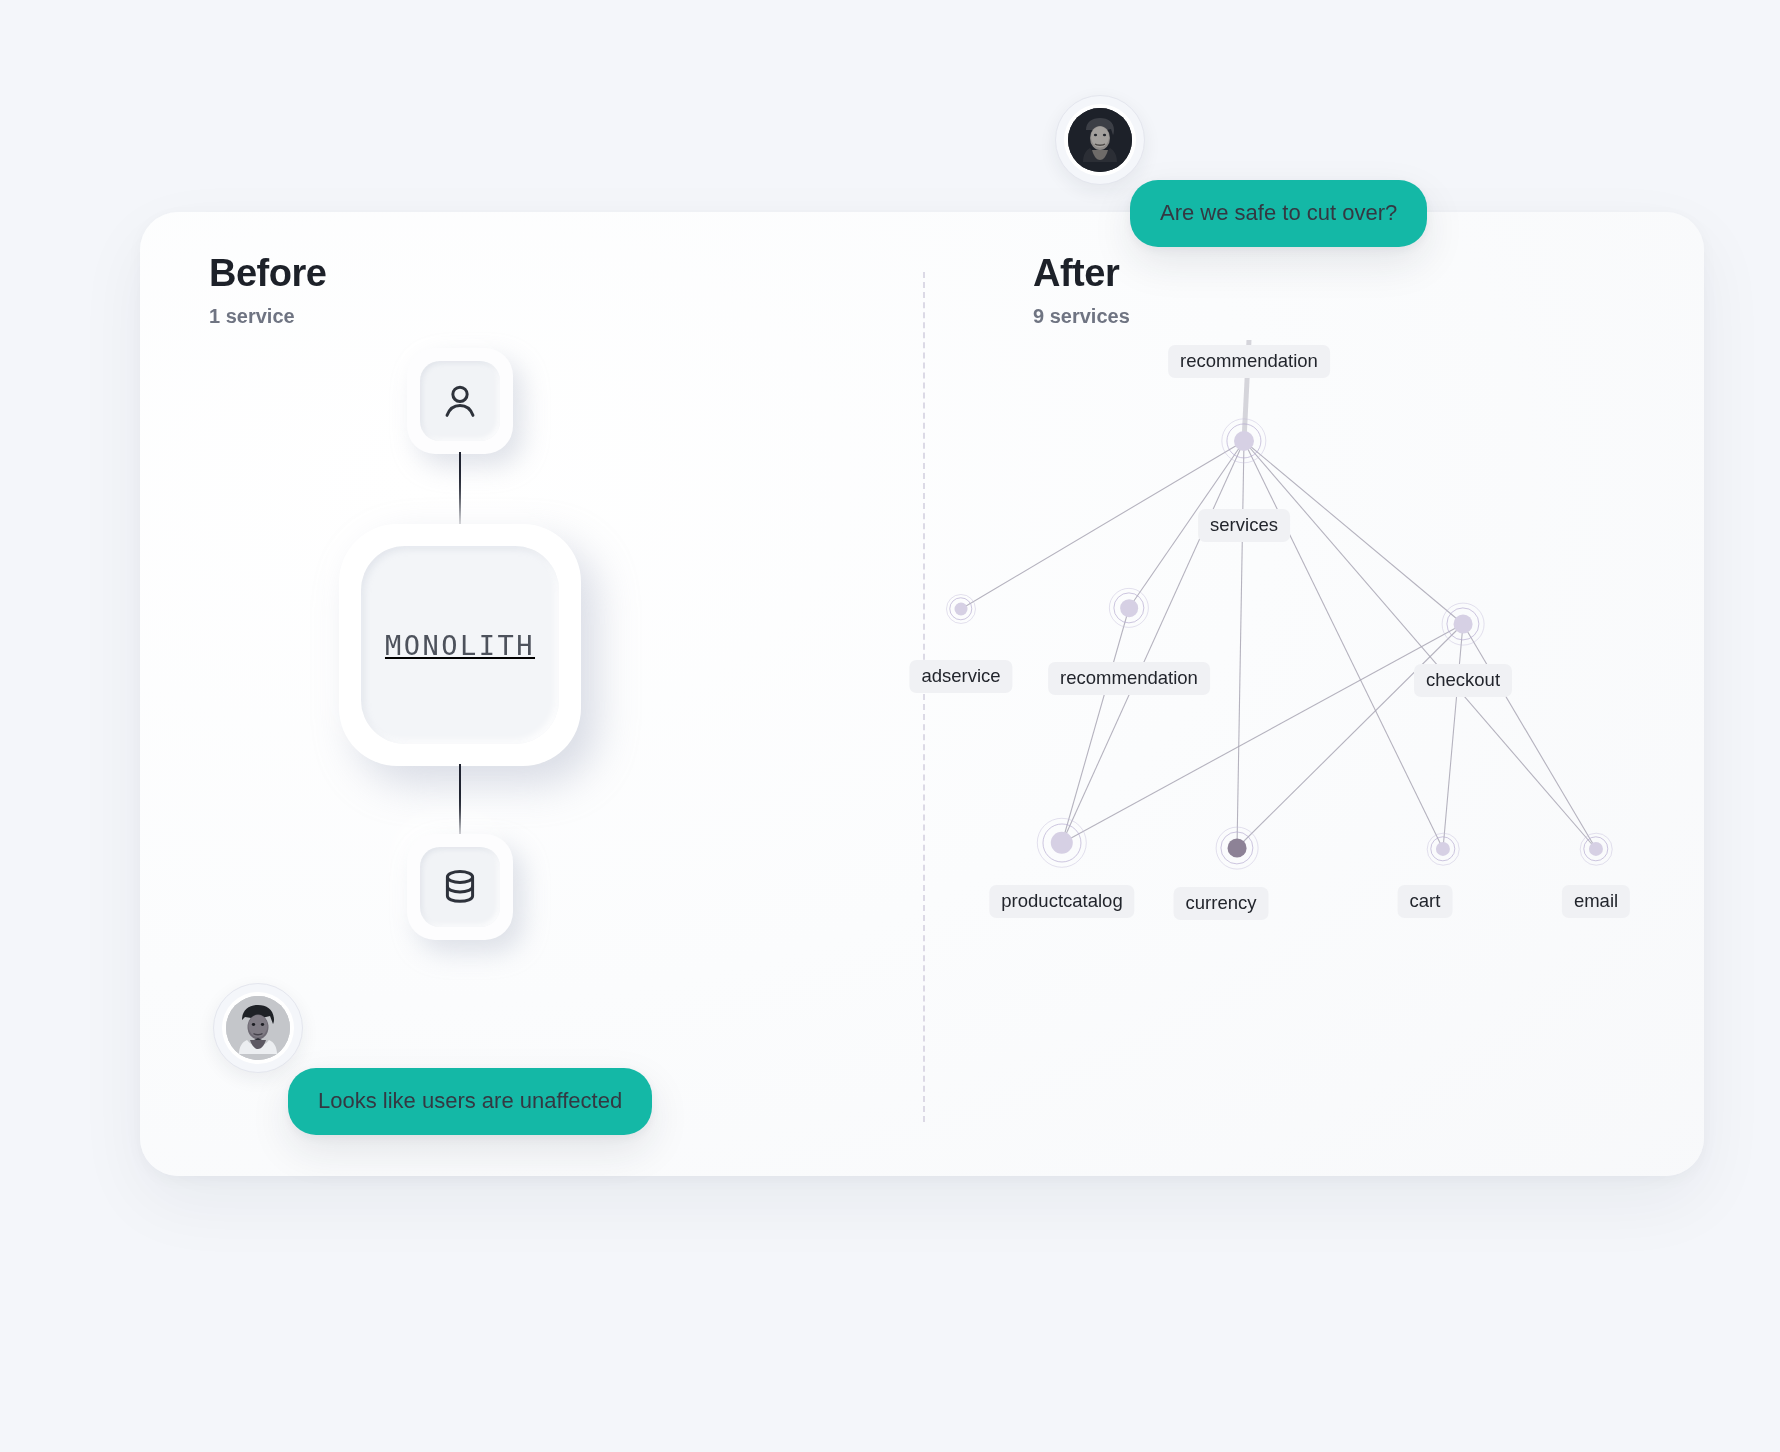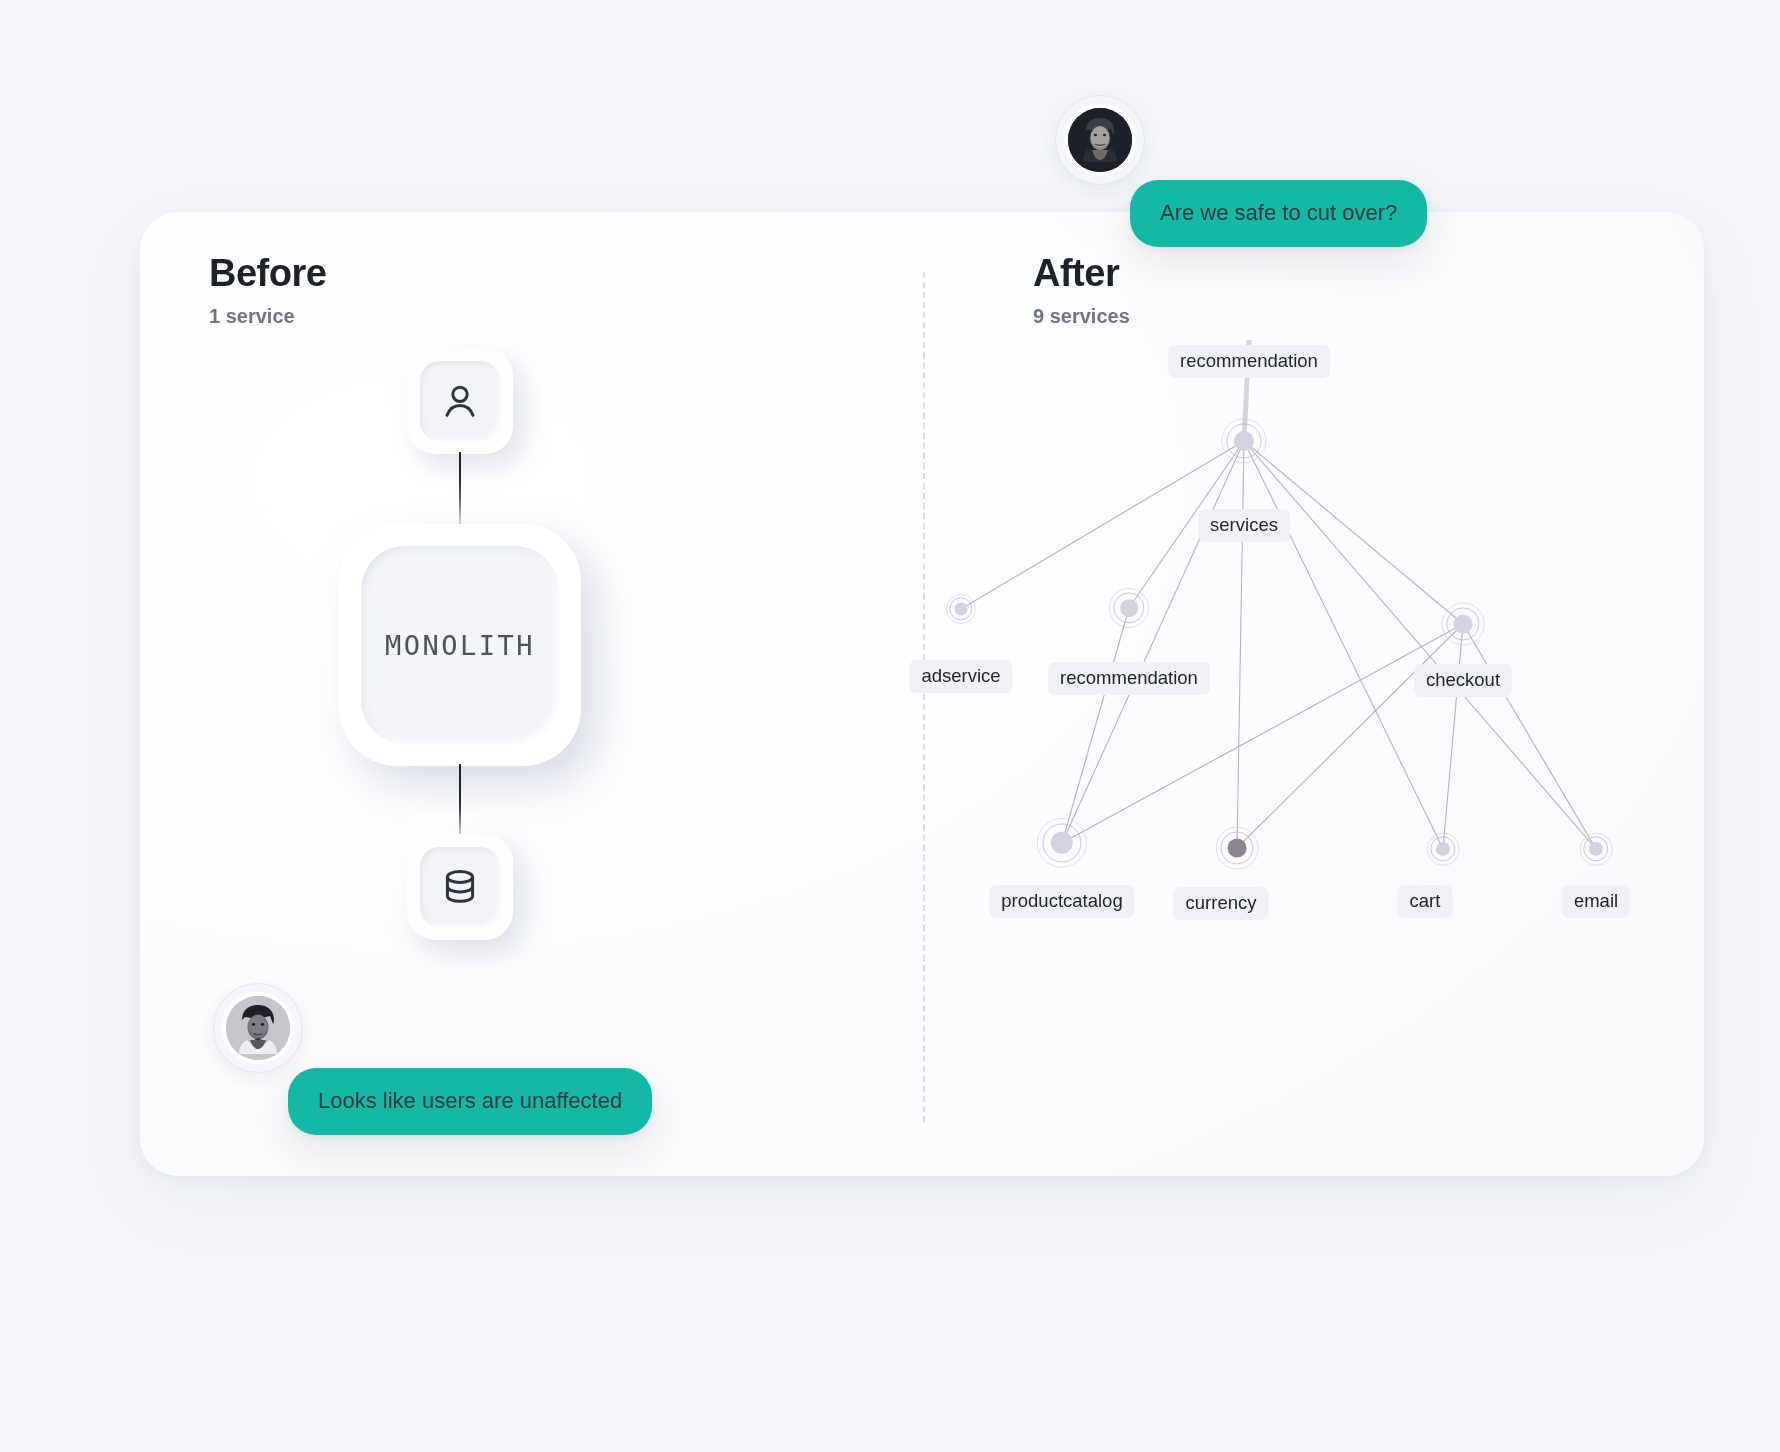--- a/index.html
+++ b/index.html
@@ -105,20 +105,21 @@
     position: absolute;
     left: 190px; top: 312px;
     width: 242px; height: 242px;
     border-radius: 58px;
     background: #ffffff;
     box-shadow: 16px 18px 40px rgba(166,175,196,0.42),
                -14px -16px 36px rgba(255,255,255,1);
     display: flex;
     align-items: center;
     justify-content: center;
+    text-decoration: underline;
   }
   .neu-big .inner {
     width: 198px; height: 198px;
     border-radius: 44px;
     background: #f3f5f8;
     display: flex;
     align-items: center;
     justify-content: center;
     box-shadow: inset 3px 3px 7px rgba(168,176,196,0.22),
                 inset -3px -3px 7px rgba(255,255,255,0.95);

